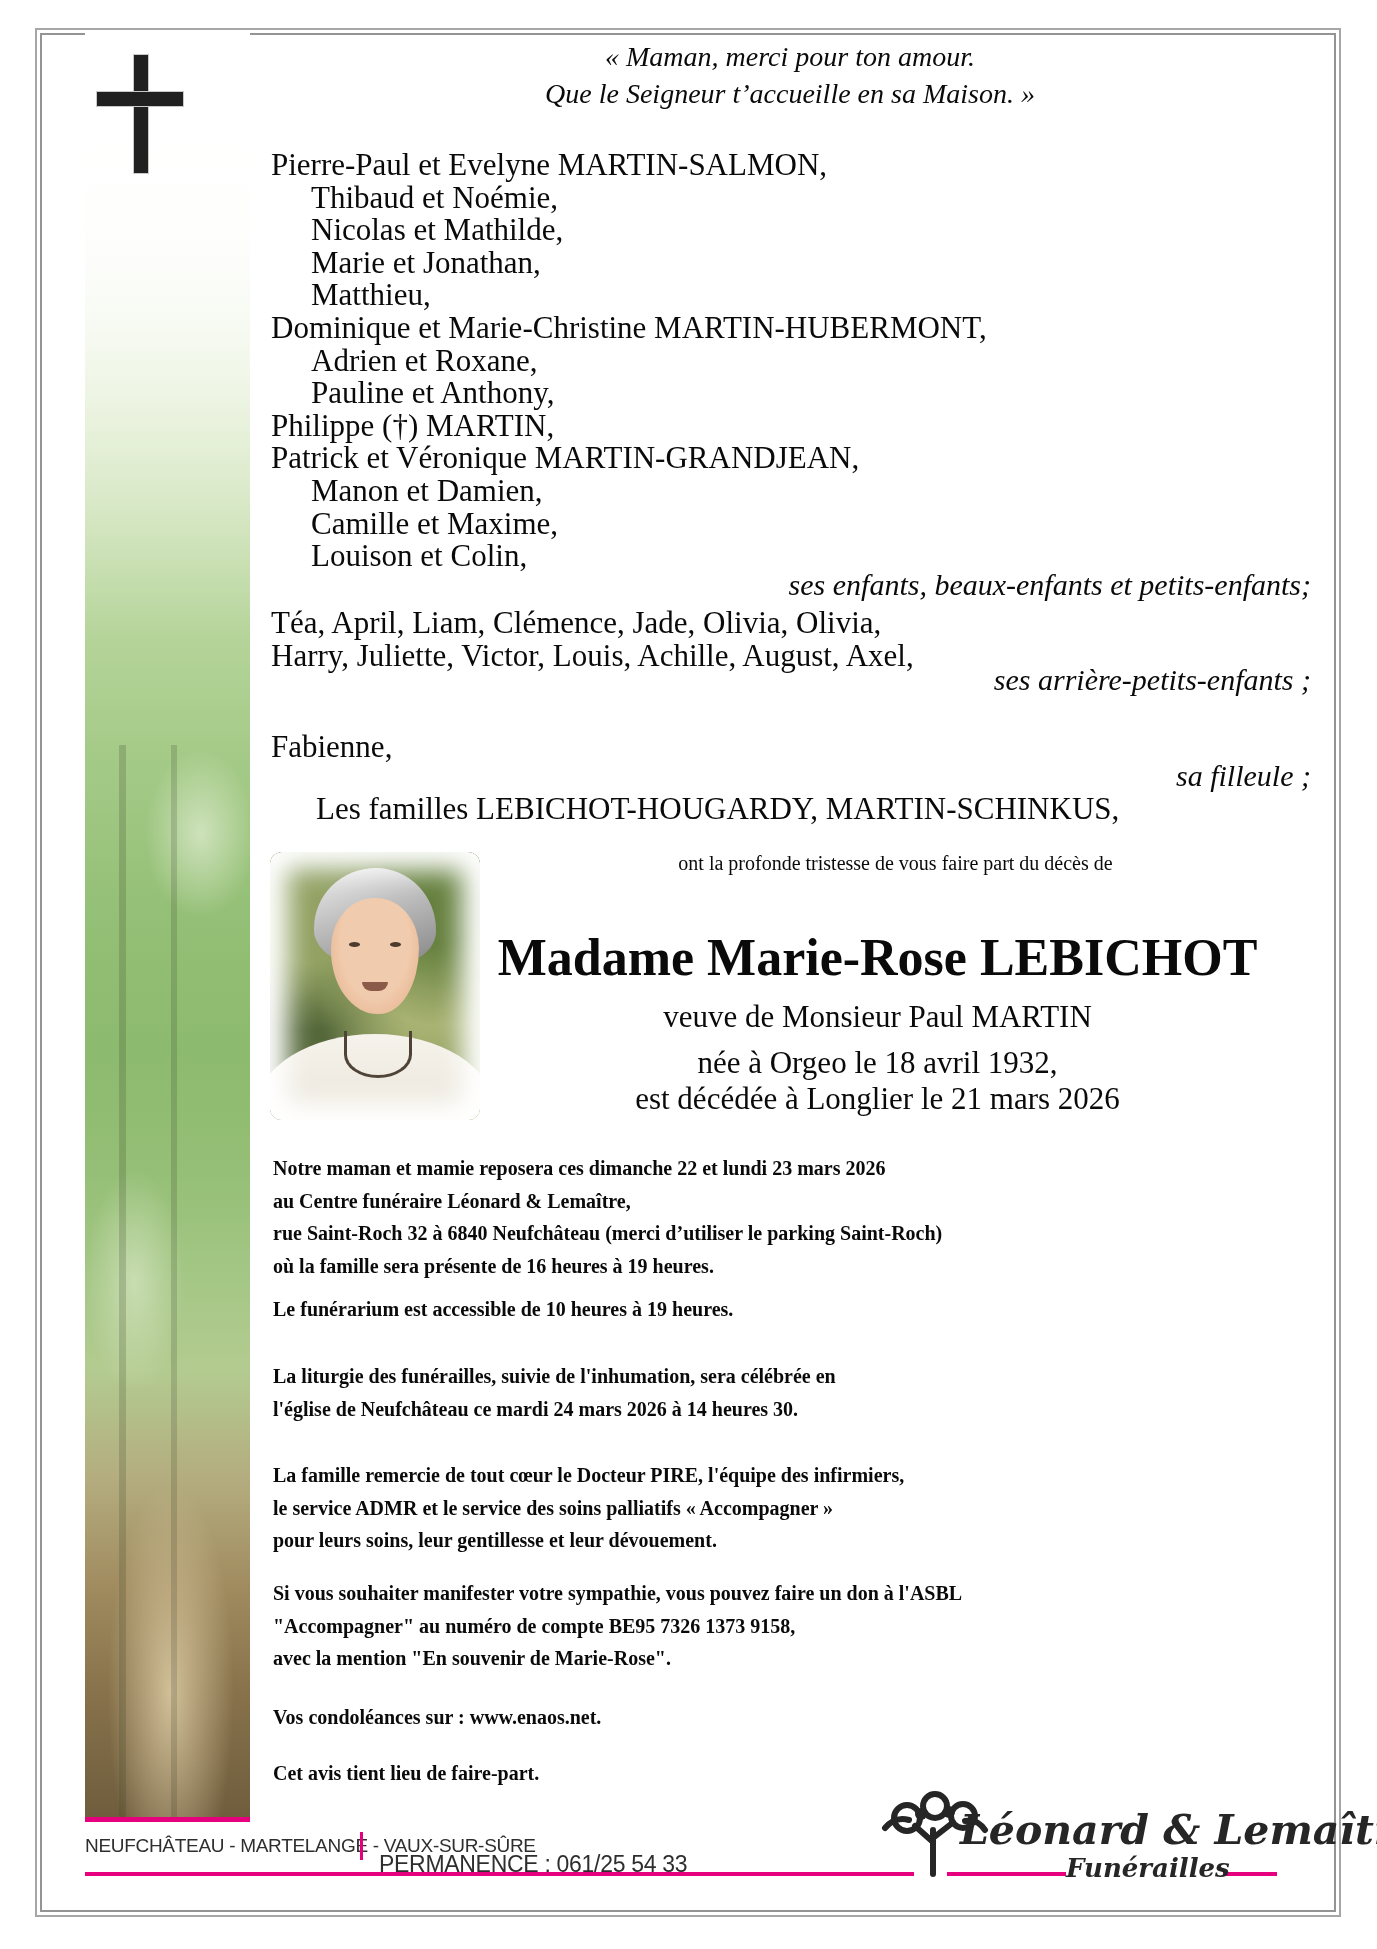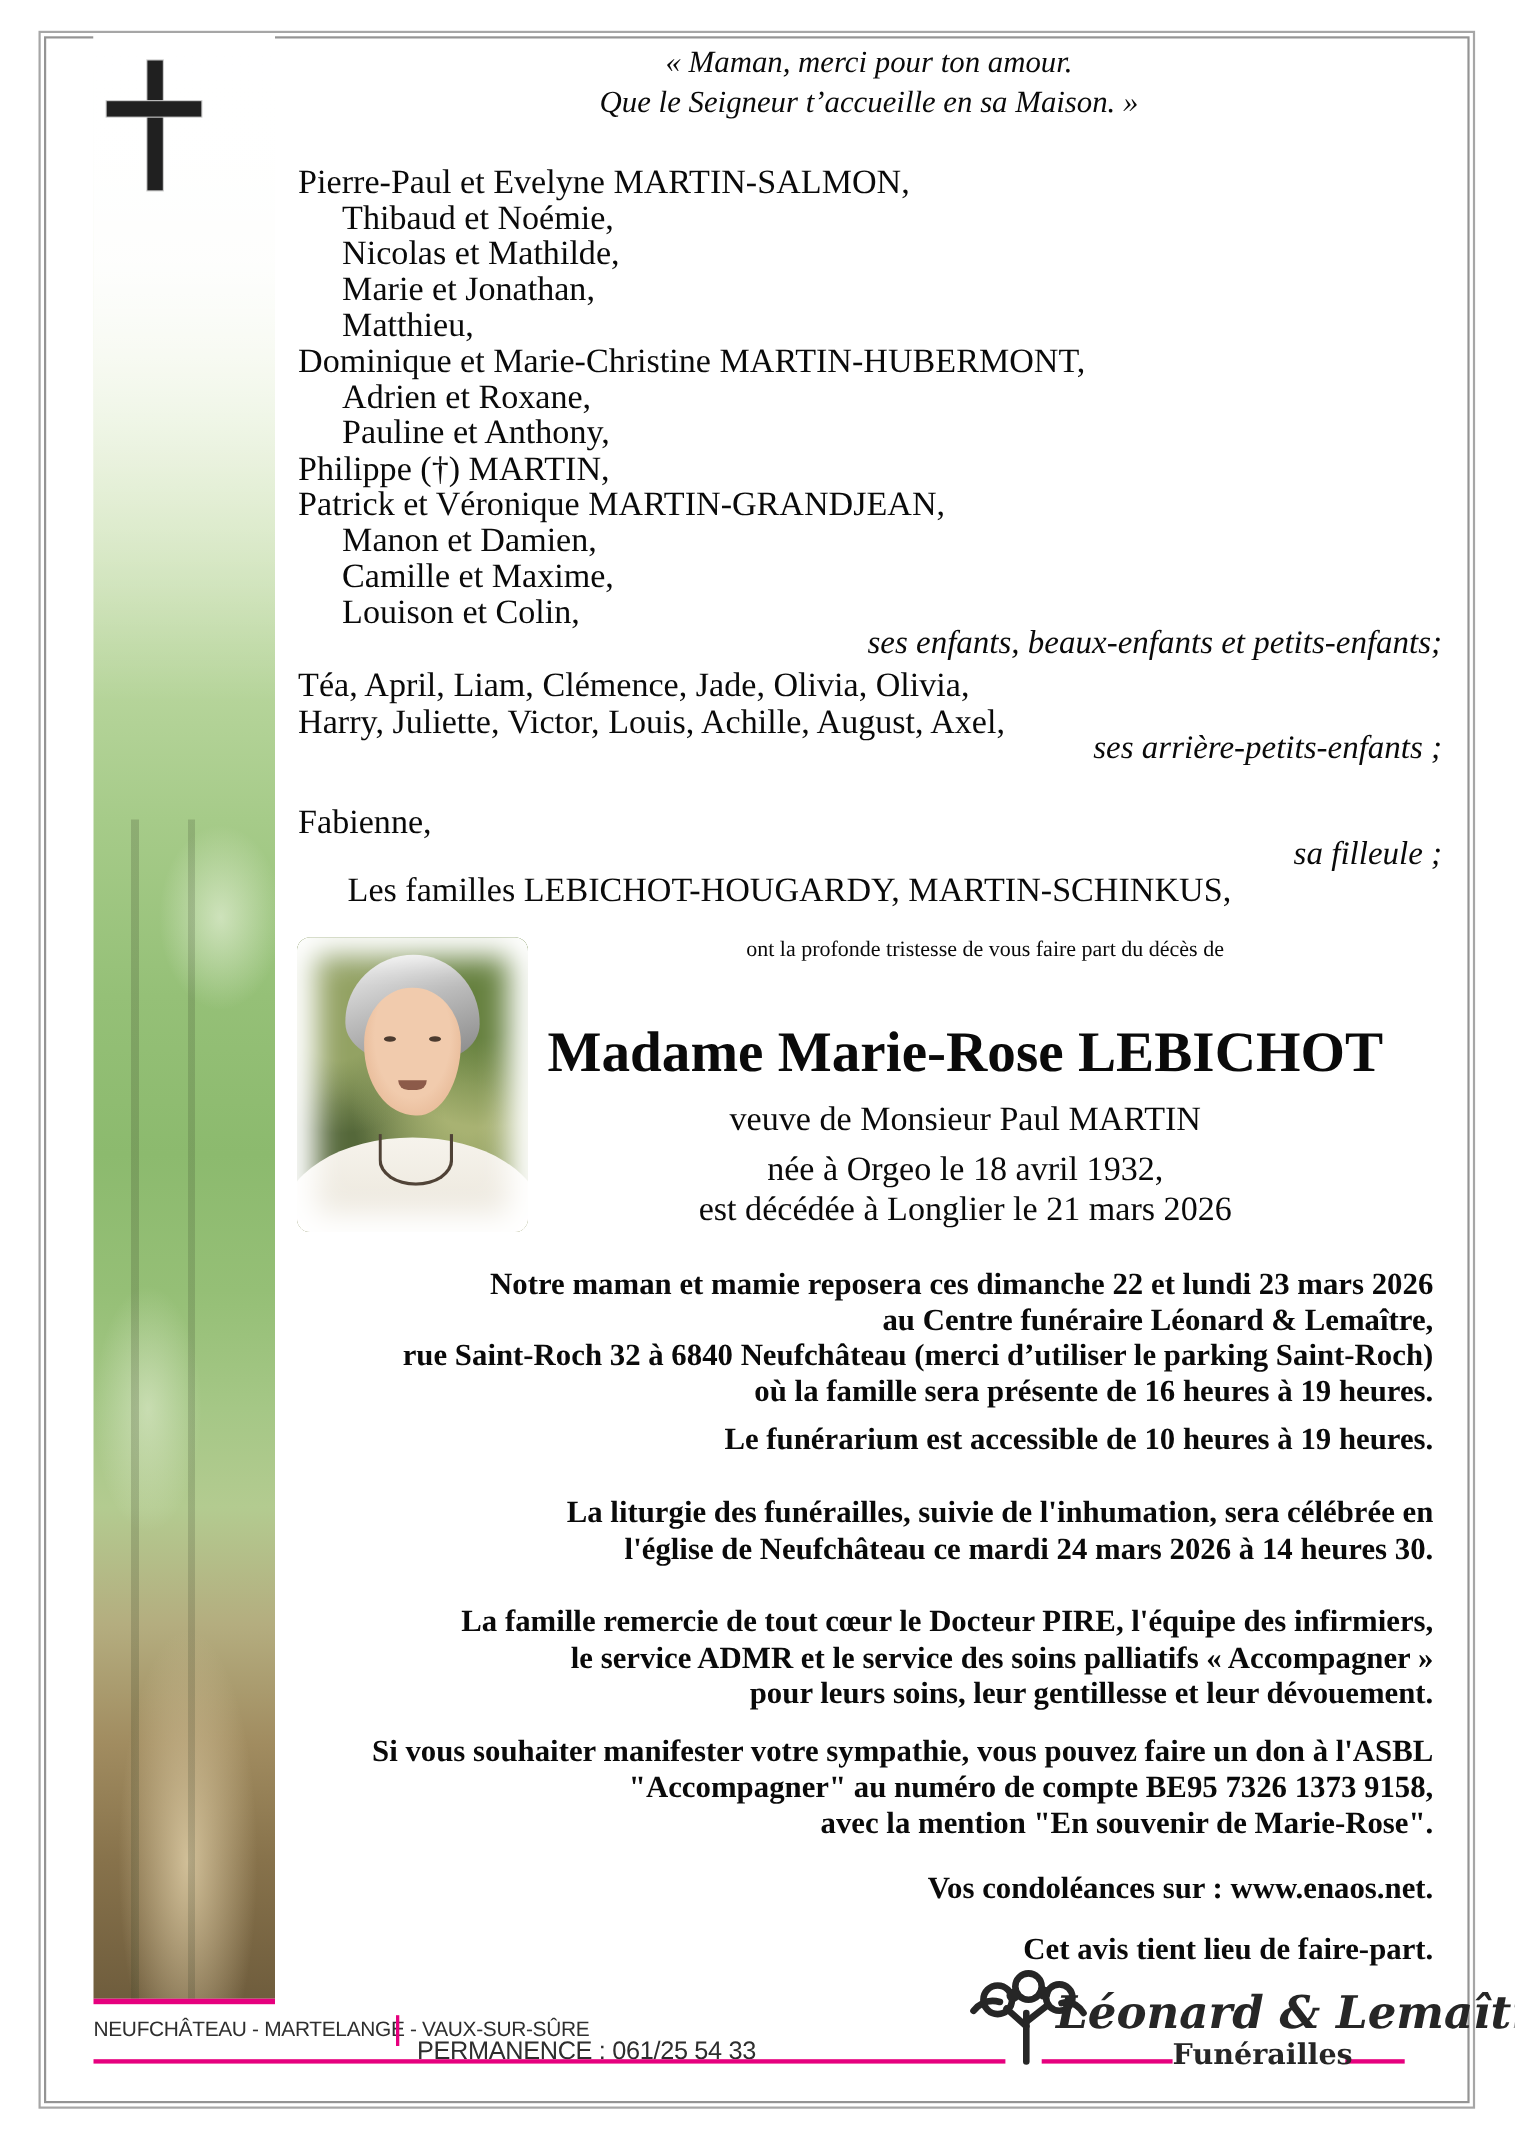--- a/index.html
+++ b/index.html
@@ -60,33 +60,33 @@
     background:linear-gradient(#f6f3ec,#e9e4d8);border-radius:55% 55% 0 0 / 90% 90% 0 0;}
   .portrait .necklace{position:absolute;left:74px;bottom:42px;width:62px;height:44px;border:3px solid #4f4236;border-top:none;border-radius:0 0 50% 50%;}
   .portrait .feather{position:absolute;inset:0;border-radius:12px;box-shadow:inset 0 0 26px 18px #ffffff;}
 
   .deceased{position:absolute;left:460px;width:835px;text-align:center;}
   .d-title{top:928px;font-size:52px;font-weight:bold;white-space:nowrap;}
   .d-widow{top:999px;font-size:31px;}
   .d-born{top:1045px;font-size:31px;}
   .d-died{top:1081px;font-size:31px;}
 
-  .para{position:absolute;left:273px;width:1030px;text-align:right;font-weight:bold;font-size:28px;line-height:32.5px;}
+  .para{position:absolute;left:273px;width:1030px;text-align:left;font-weight:bold;font-size:20px;line-height:32.5px;}
   .p1{top:1152px;} .p2{top:1293px;} .p3{top:1360px;} .p4{top:1459px;}
   .p5{top:1577px;} .p6{top:1701px;} .p7{top:1757px;}
 
   
   .cities{position:absolute;left:85px;top:1835px;font-family:"Liberation Sans","DejaVu Sans",sans-serif;font-size:19px;letter-spacing:-.3px;color:#2e2e2e;white-space:nowrap;}
   .fdiv{position:absolute;left:360px;top:1832px;width:3px;height:28px;}
   .permanence{position:absolute;left:379px;top:1832px;font-family:"Liberation Sans","DejaVu Sans",sans-serif;font-size:23px;letter-spacing:-.3px;color:#2e2e2e;white-space:nowrap;margin-top:19px;}
   .pinkline{position:absolute;top:1872px;height:4px;}
   .pl1{left:85px;width:829px;} .pl2{left:947px;width:119px;} .pl3{left:1223px;width:54px;}
 
   .logo-name{position:absolute;left:960px;top:1806px;width:360px;text-align:center;font-size:41px;font-weight:bold;font-style:italic;color:#262626;white-space:nowrap;font-family:"DejaVu Serif","Liberation Serif",serif;}
-  .logo-sub{position:absolute;left:1066px;top:1853px;width:160px;text-align:center;font-size:26px;font-weight:bold;color:#262626;font-family:"DejaVu Serif","Liberation Serif",serif;}
+  .logo-sub{position:absolute;left:1066px;top:1853px;width:160px;text-align:center;font-size:26px;font-weight:bold;font-style:italic;color:#262626;font-family:"DejaVu Serif","Liberation Serif",serif;}
   .logo-tree{position:absolute;left:855px;top:1790px;width:160px;height:92px;}
 </style>
 </head>
 <body>
 
 <div class="page">
 
   <div class="frame"></div>
 
   <div class="strip">

